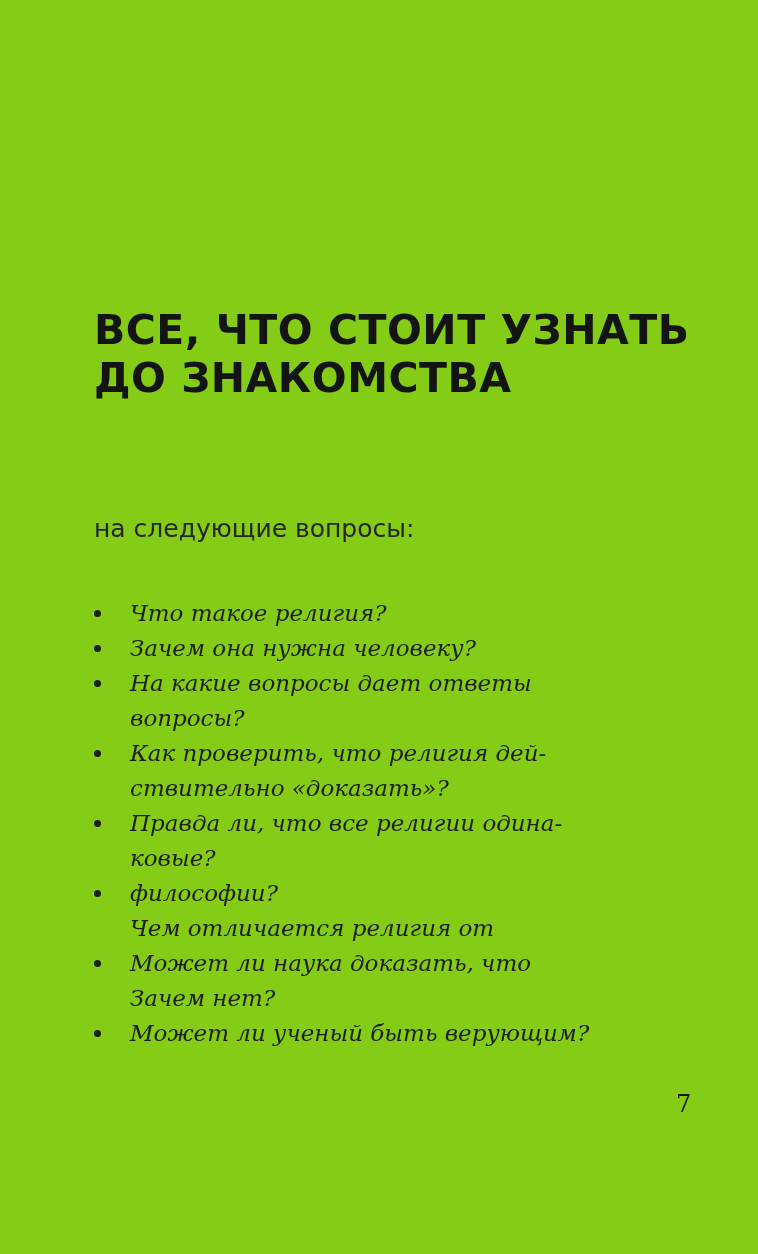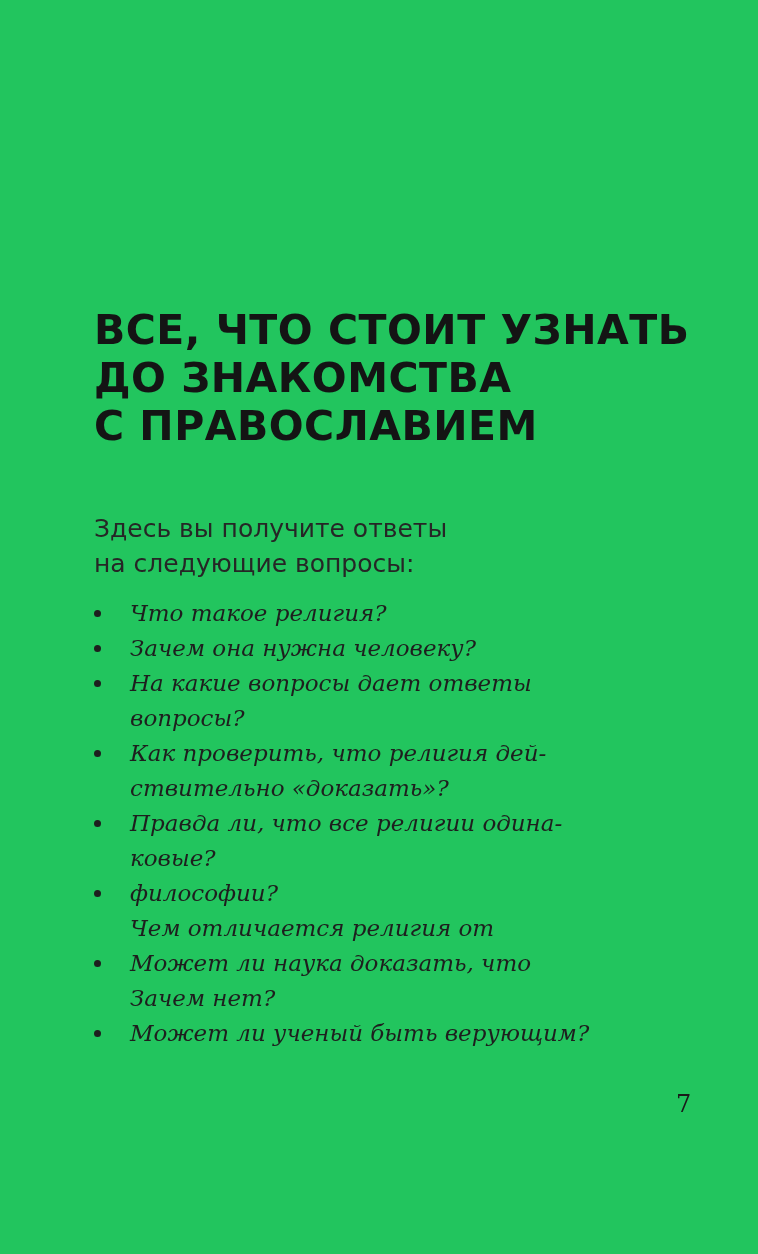--- a/index.html
+++ b/index.html
@@ -12,21 +12,21 @@
       height: 1254px;
       position: relative;
       overflow: hidden;
       color: #1a1a1a;
     }
     .page {
       position: absolute;
       left: 0; top: 0;
       width: 758px;
       height: 1254px;
-      background: #22c55e;
+      background: #84cc16;
     }
     .title {
       position: absolute;
       left: 94px;
       top: 306px;
       margin: 0;
       font-family: "DejaVu Sans", sans-serif;
       font-weight: bold;
       font-size: 41px;
       line-height: 48px;
@@ -85,25 +85,23 @@
     }
   </style>
 </head>
 <body>
 
 <div class="page">
 
   <h1 class="title">
     <span class="line">Все, что стоит узнать</span>
     <span class="line">до знакомства</span>
-    <span class="line">с православием</span>
   </h1>
 
   <p class="intro">
-    <span class="line">Здесь вы получите ответы</span>
     <span class="line">на следующие вопросы:</span>
   </p>
 
   <ul class="questions">
     <li>
       <span class="bullet"></span>
       <span class="qline">Что такое религия?</span>
     </li>
     <li>
       <span class="bullet"></span>

